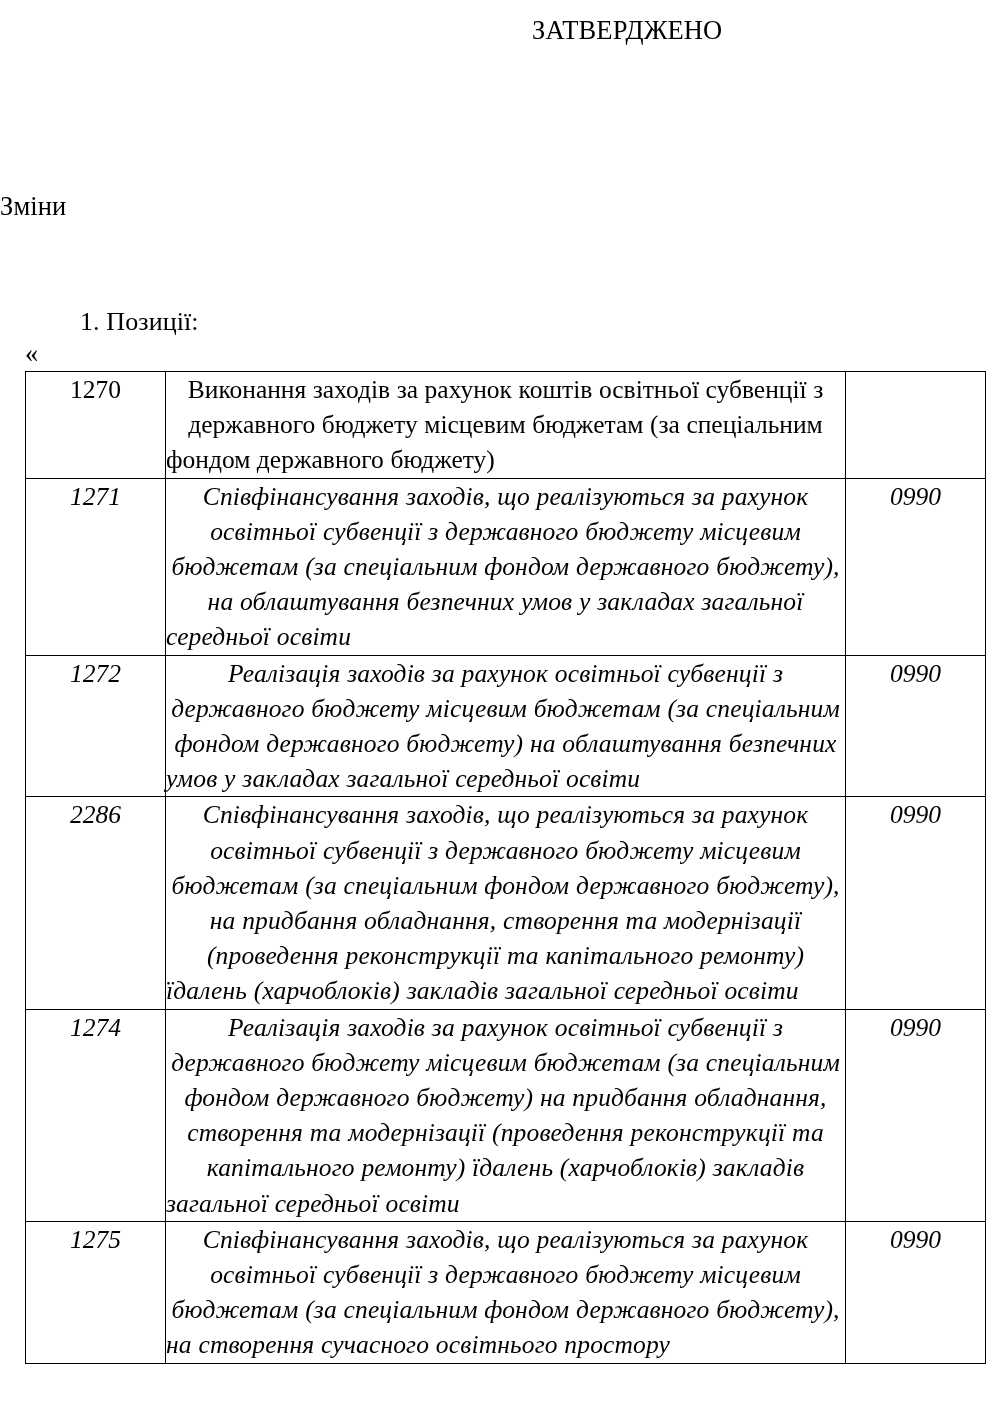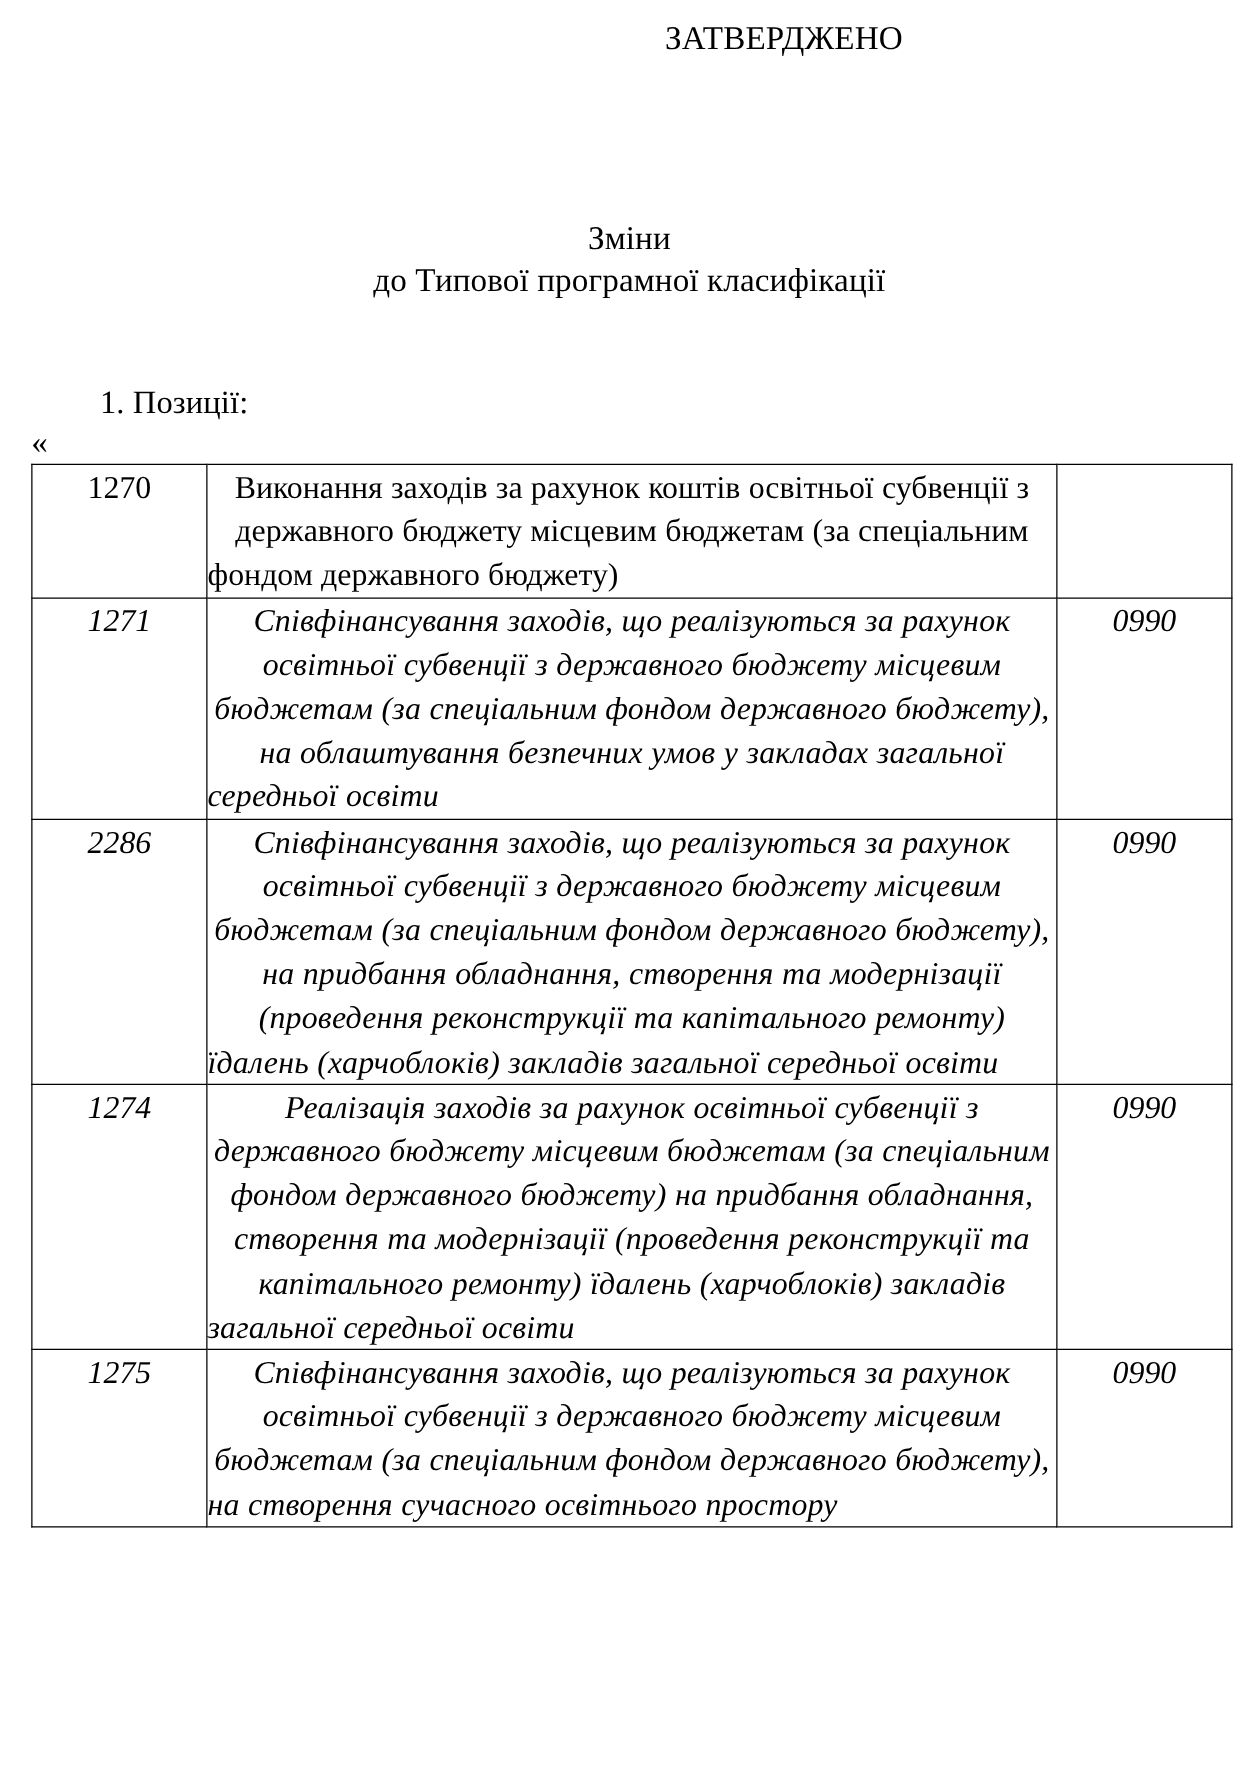--- a/index.html
+++ b/index.html
@@ -36,23 +36,23 @@
     font-size: 26.5px;
     line-height: 33.5px;
     white-space: nowrap;
     letter-spacing: 0.1px;
   }
 
   
   .doc-title {
     position: absolute;
     left: 0;
-    top: 174px;
+    top: 190px;
     width: 1007px;
-    text-align: center;
+    text-align: left;
   }
   .doc-title-line {
     font-size: 26.5px;
     line-height: 33.5px;
     letter-spacing: 0.1px;
   }
 
   
   .section-heading {
     position: absolute;
@@ -133,21 +133,20 @@
 <body>
 
 <div class="page">
 
   <div class="approval-block">
     <div class="approval-line">ЗАТВЕРДЖЕНО</div>
   </div>
 
   <div class="doc-title">
     <div class="doc-title-line">Зміни</div>
-    <div class="doc-title-line">до Типової програмної класифікації</div>
   </div>
 
   <div class="section-heading">1. Позиції:</div>
 
   <div class="open-quote">«</div>
 
   <table class="pos-table">
     <colgroup>
       <col class="c-code">
       <col class="c-name">
@@ -160,20 +159,25 @@
         <td class="cell-name">Виконання заходів за рахунок коштів освітньої субвенції з державного бюджету місцевим бюджетам (за спеціальним фондом державного бюджету)</td>
         <td class="cell-func is-empty"></td>
       </tr>
 
       <tr class="row-italic">
         <td class="cell-code">1271</td>
         <td class="cell-name">Співфінансування заходів, що реалізуються за рахунок освітньої субвенції з державного бюджету місцевим бюджетам (за спеціальним фондом державного бюджету), на облаштування безпечних умов у закладах загальної середньої освіти</td>
         <td class="cell-func">0990</td>
       </tr>
 
+      <tr class="row-italic">
+        <td class="cell-code">1272</td>
+        <td class="cell-name">Реалізація заходів за рахунок освітньої субвенції з державного бюджету місцевим бюджетам (за спеціальним фондом державного бюджету) на облаштування безпечних умов у закладах загальної середньої освіти</td>
+        <td class="cell-func">0990</td>
+      </tr>
 
       <tr class="row-italic">
         <td class="cell-code">2286</td>
         <td class="cell-name">Співфінансування заходів, що реалізуються за рахунок освітньої субвенції з державного бюджету місцевим бюджетам (за спеціальним фондом державного бюджету), на придбання обладнання, створення та модернізації (проведення реконструкції та капітального ремонту) їдалень (харчоблоків) закладів загальної середньої освіти</td>
         <td class="cell-func">0990</td>
       </tr>
 
       <tr class="row-italic">
         <td class="cell-code">1274</td>
         <td class="cell-name">Реалізація заходів за рахунок освітньої субвенції з державного бюджету місцевим бюджетам (за спеціальним фондом державного бюджету) на придбання обладнання, створення та модернізації (проведення реконструкції та капітального ремонту) їдалень (харчоблоків) закладів загальної середньої освіти</td>

